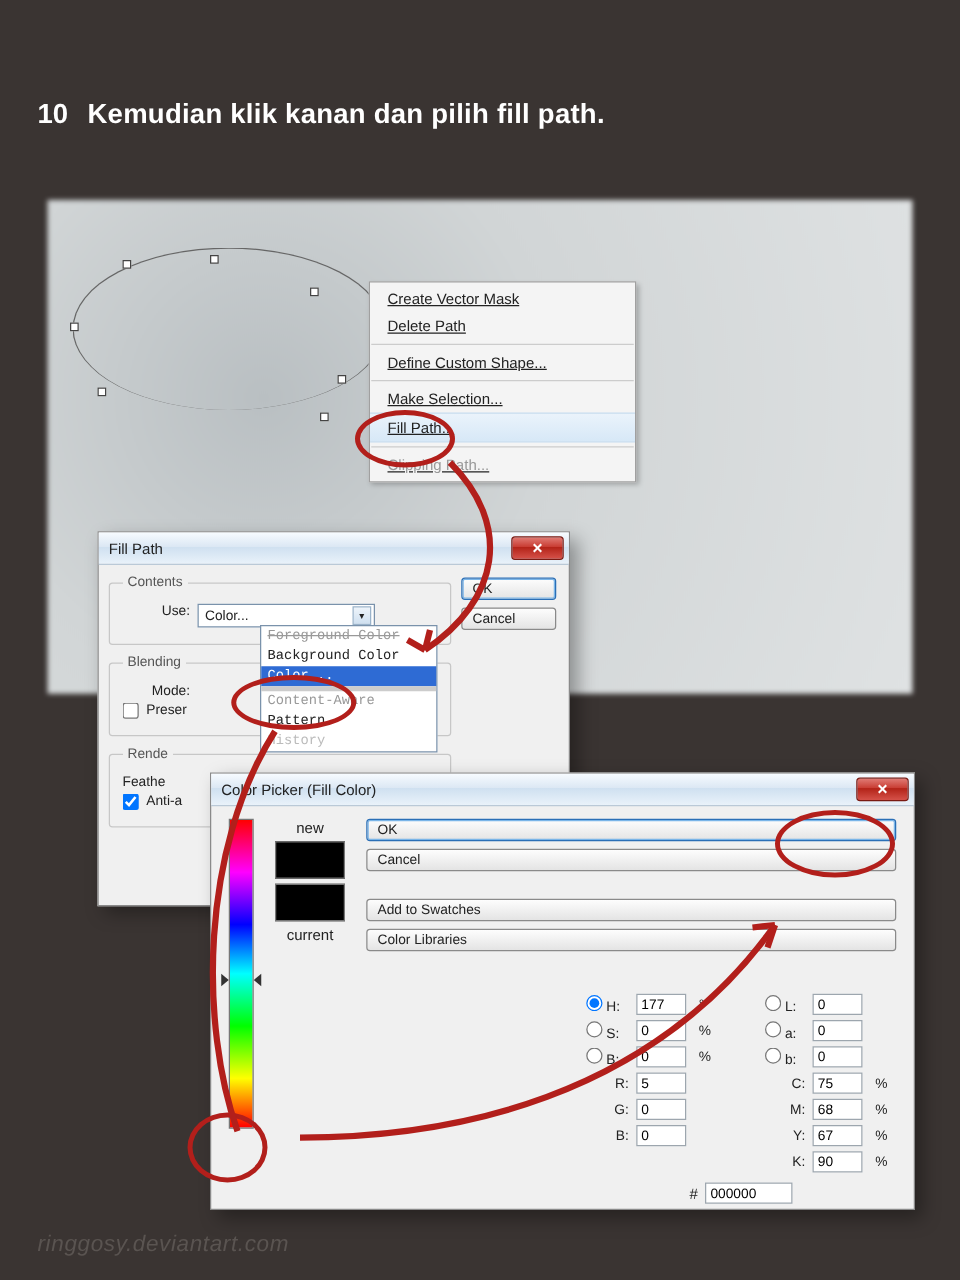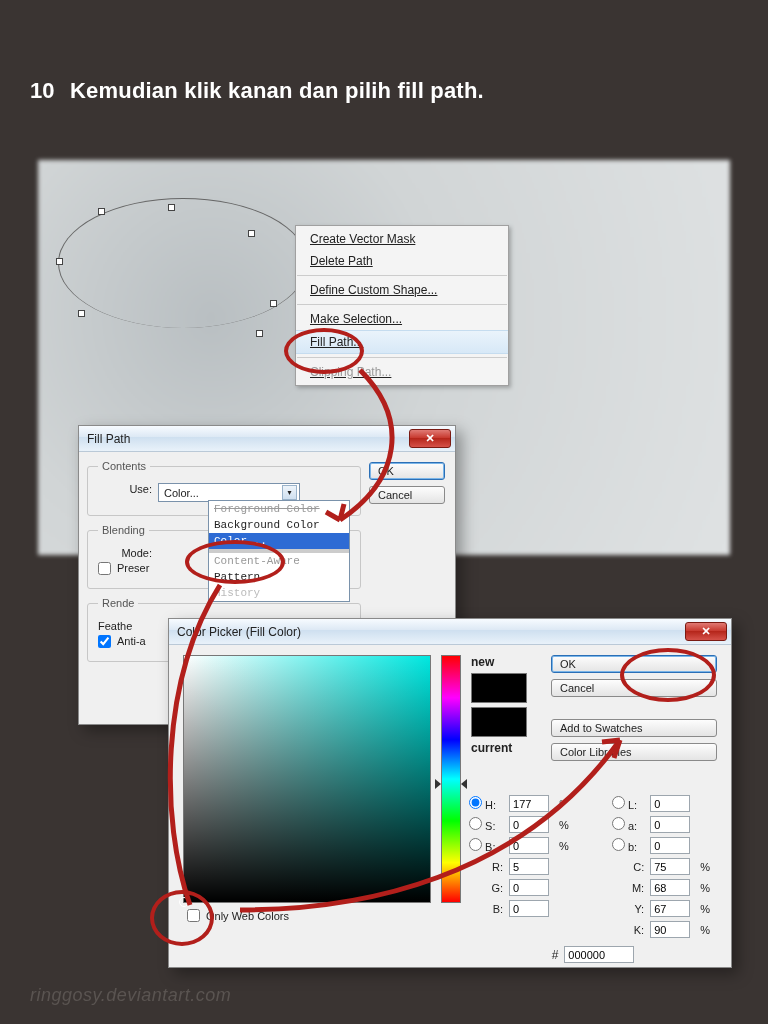--- a/index.html
+++ b/index.html
@@ -149,21 +149,21 @@
       #ff0000 0%, #ff00ff 17%, #0000ff 34%, #00ffff 50%,
       #00ff00 67%, #ffff00 84%, #ff0000 100%);
     position:relative;
   }
   .cp-hue::before, .cp-hue::after{
     content:""; position:absolute; top:123px; width:0;height:0;
     border-top:5px solid transparent; border-bottom:5px solid transparent;
   }
   .cp-hue::before{ left:-7px; border-left:6px solid #333;}
   .cp-hue::after{ right:-7px; border-right:6px solid #333;}
-  .cp-mid { display:flex; flex-direction:column; align-items:flex-start; gap:4px; width:70px;font-weight:bold;}
+  .cp-mid { display:flex; flex-direction:column; align-items:center; gap:4px; width:70px;}
   .swatch { width:56px; height:30px; background:#000; border:1px solid #777;}
   .cp-right { flex:1; display:flex; flex-direction:column; gap:6px; }
   .cp-btns { display:flex; flex-direction:column; gap:6px; align-items:stretch; }
   .cp-grid { display:grid; grid-template-columns: auto 44px auto 24px auto 44px auto; gap:4px 6px; align-items:center; font-size:11px; margin-top:6px;}
   .cp-grid input[type=text]{ width:40px; }
   .hexrow { display:flex; align-items:center; gap:6px; margin-top:8px; justify-content:center;}
   .only-web { display:flex; align-items:center; gap:6px; margin:6px 0 0 4px; font-size:11px;}
 
   
   .anno { position:absolute; pointer-events:none; }
@@ -260,29 +260,20 @@
     <div style="color:#bbb">History</div>
   </div>
 </div>
 
 <div class="dialog" id="colorpicker">
   <div class="titlebar">
     <span>Color Picker (Fill Color)</span>
     <span class="closebtn">✕</span>
   </div>
   <div class="cp-body">
-    <div>
-      <div class="cp-field">
-        <div class="cp-cursor"></div>
-      </div>
-      <label class="only-web">
-        <input type="checkbox" style="">
-        <span>Only Web Colors</span>
-      </label>
-    </div>
     <div class="cp-hue"></div>
     <div class="cp-mid">
       <span>new</span>
       <div class="swatch"></div>
       <div class="swatch"></div>
       <span>current</span>
     </div>
     <div class="cp-right">
       <div class="cp-btns">
         <span class="winbtn default" style="min-width:110px">OK</span>

